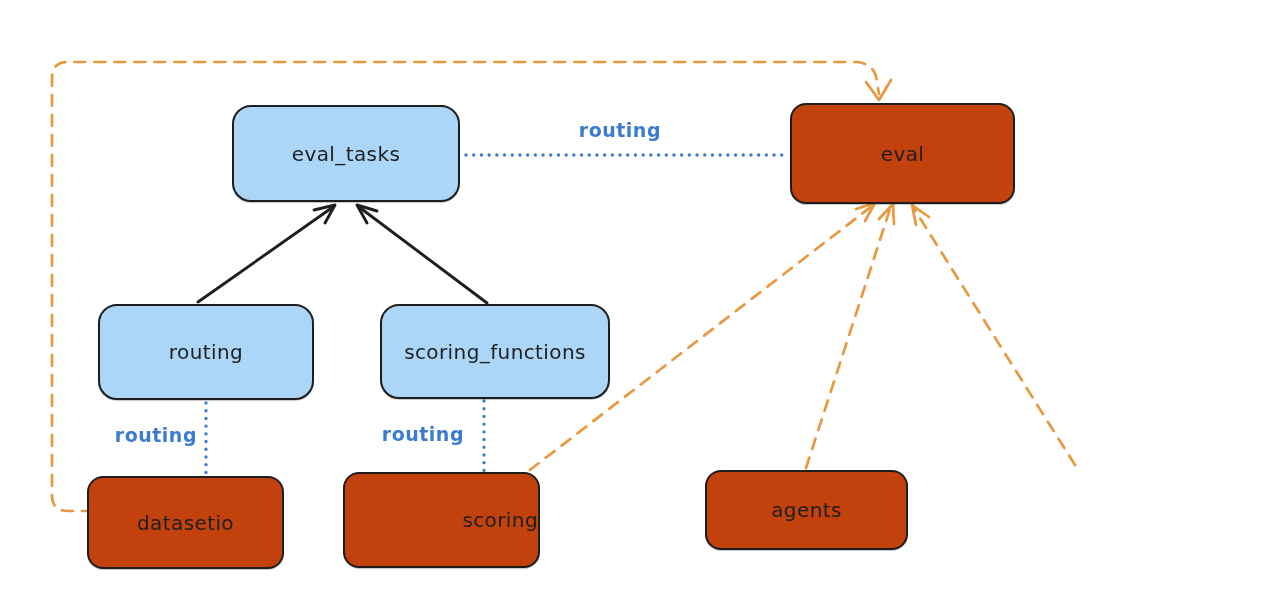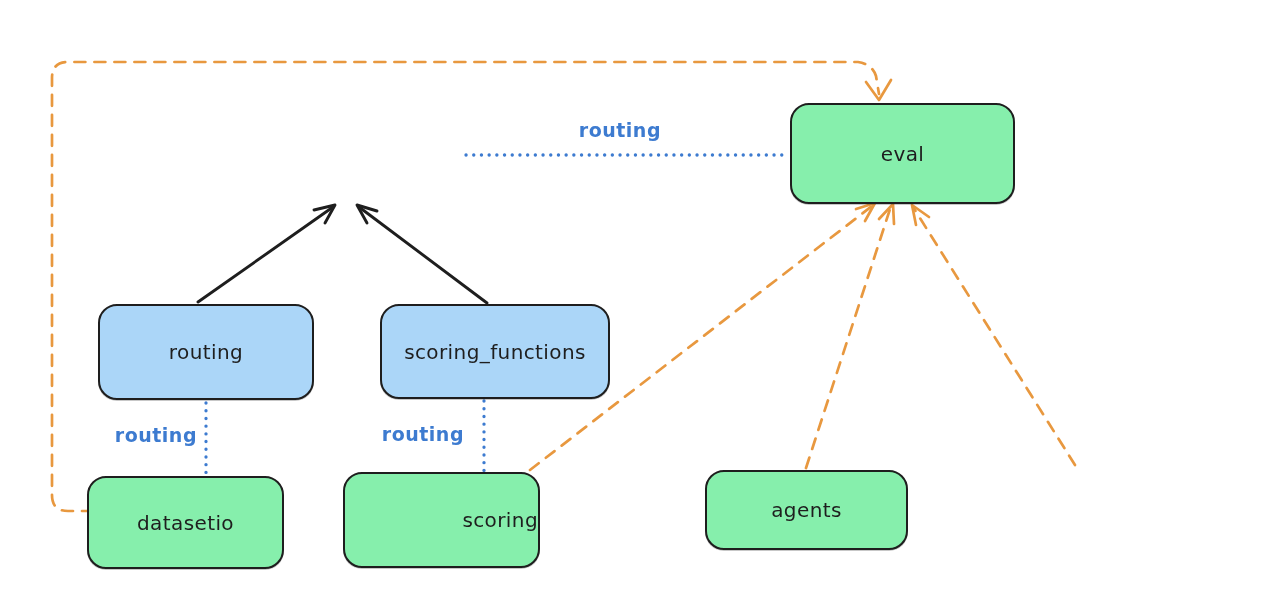--- a/index.html
+++ b/index.html
@@ -9,21 +9,21 @@
   }
   .connectors { position:absolute; left:0; top:0; width:1280px; height:596px; }
   .node {
     position:absolute; box-sizing:border-box;
     border:2.6px solid #1e1e1e; border-radius:19px;
     display:flex; align-items:center; justify-content:center;
     font-size:20px; color:#1e1e1e; letter-spacing:0.4px;
     box-shadow:0 1px 0 rgba(30,30,30,0.25);
   }
   .node.blue  { background:#abd6f8; }
-  .node.green { background:#86efac; }
+  .node.green { background:#c2410c;border-radius:16px; }
   .edge-label {
     position:absolute; width:86px; text-align:right;
     color:#3d7bd0; font-weight:700; font-size:19px; letter-spacing:0.5px;
   }
 </style>
 </head>
 <body>
 
 <div class="canvas">
 
@@ -47,20 +47,23 @@
       <path stroke-dasharray="11 9" d="M 806 468 L 891 206"></path>
       <path stroke-dasharray="11 9" d="M 1075 465 L 913 207"></path>
       <path stroke-dasharray="11 9" d="M 93 511 L 68 511 Q 52 511 52 495 L 52 78 Q 52 62 68 62 L 858 62 Q 872 64 876 76 L 879 94"></path>
       <path d="M 856 209 L 875 203 L 865 221"></path>
       <path d="M 879 219 L 893 204 L 894 224"></path>
       <path d="M 916 225 L 912 205 L 929 217"></path>
       <path d="M 866 82 L 879 100 L 891 80"></path>
     </g>
   </svg>
 
+  <div class="node blue" style="left:232px; top:105px; width:228px; height:97px;">
+    <span>eval_tasks</span>
+  </div>
 
   <div class="node green" style="left:790px; top:103px; width:225px; height:101px;">
     <span>eval</span>
   </div>
 
   <div class="node blue" style="left:98px; top:304px; width:216px; height:96px;">
     <span>routing</span>
   </div>
 
   <div class="node blue" style="left:380px; top:304px; width:230px; height:95px;justify-content:center;">

